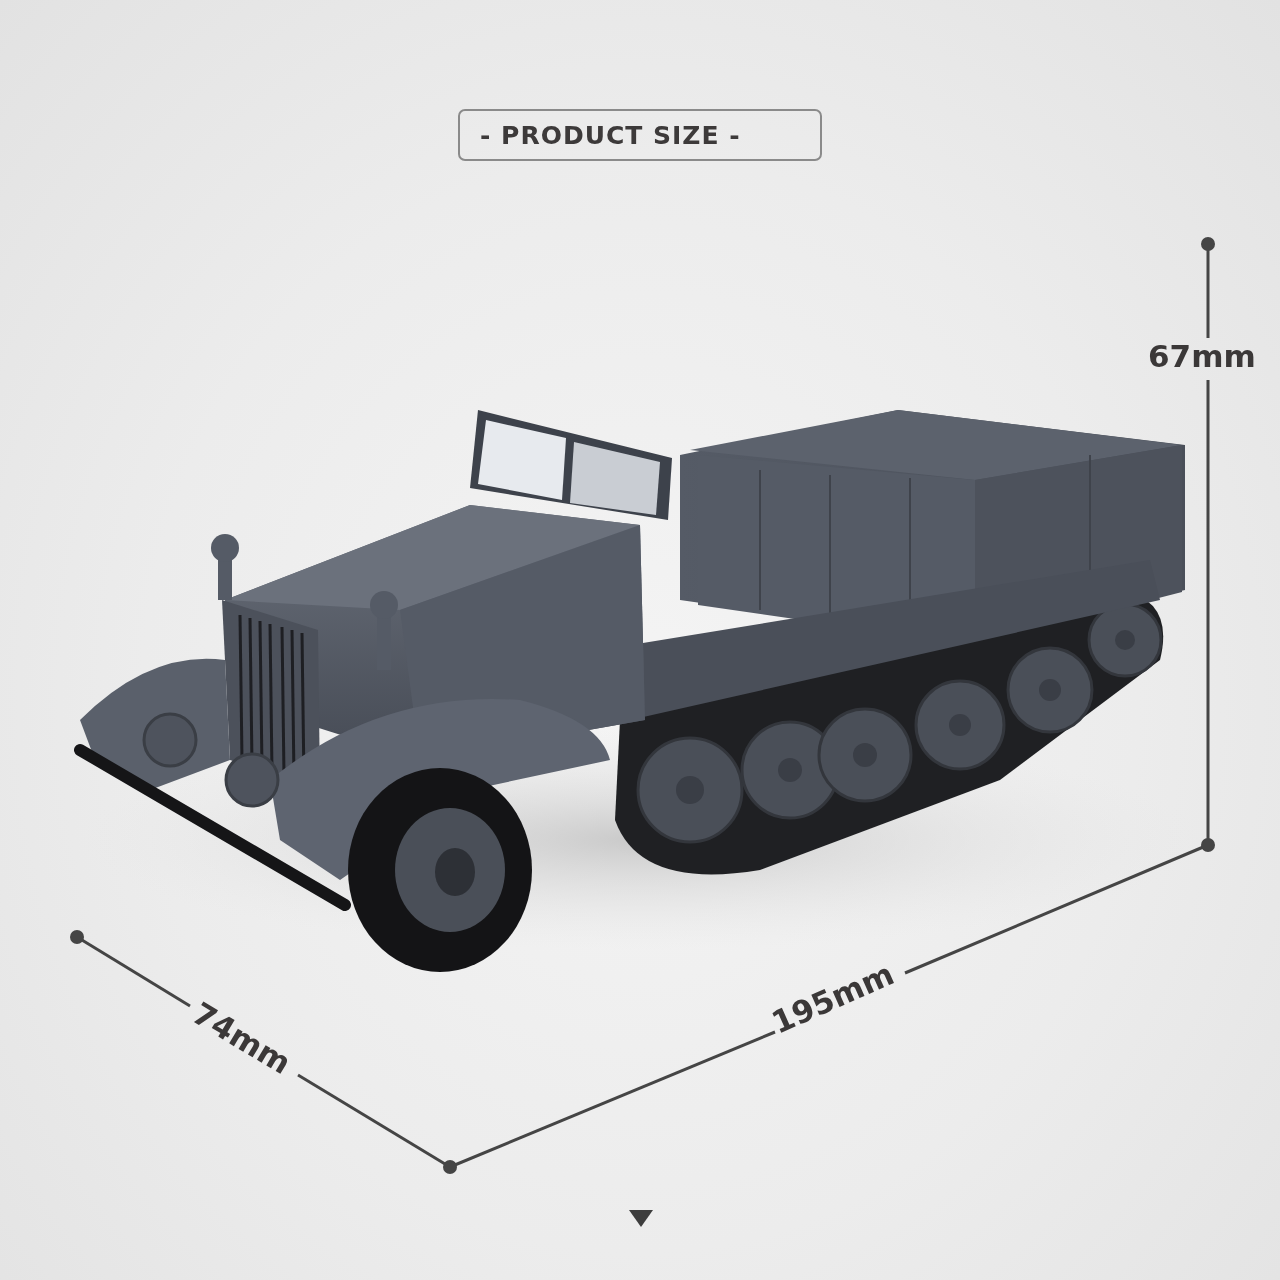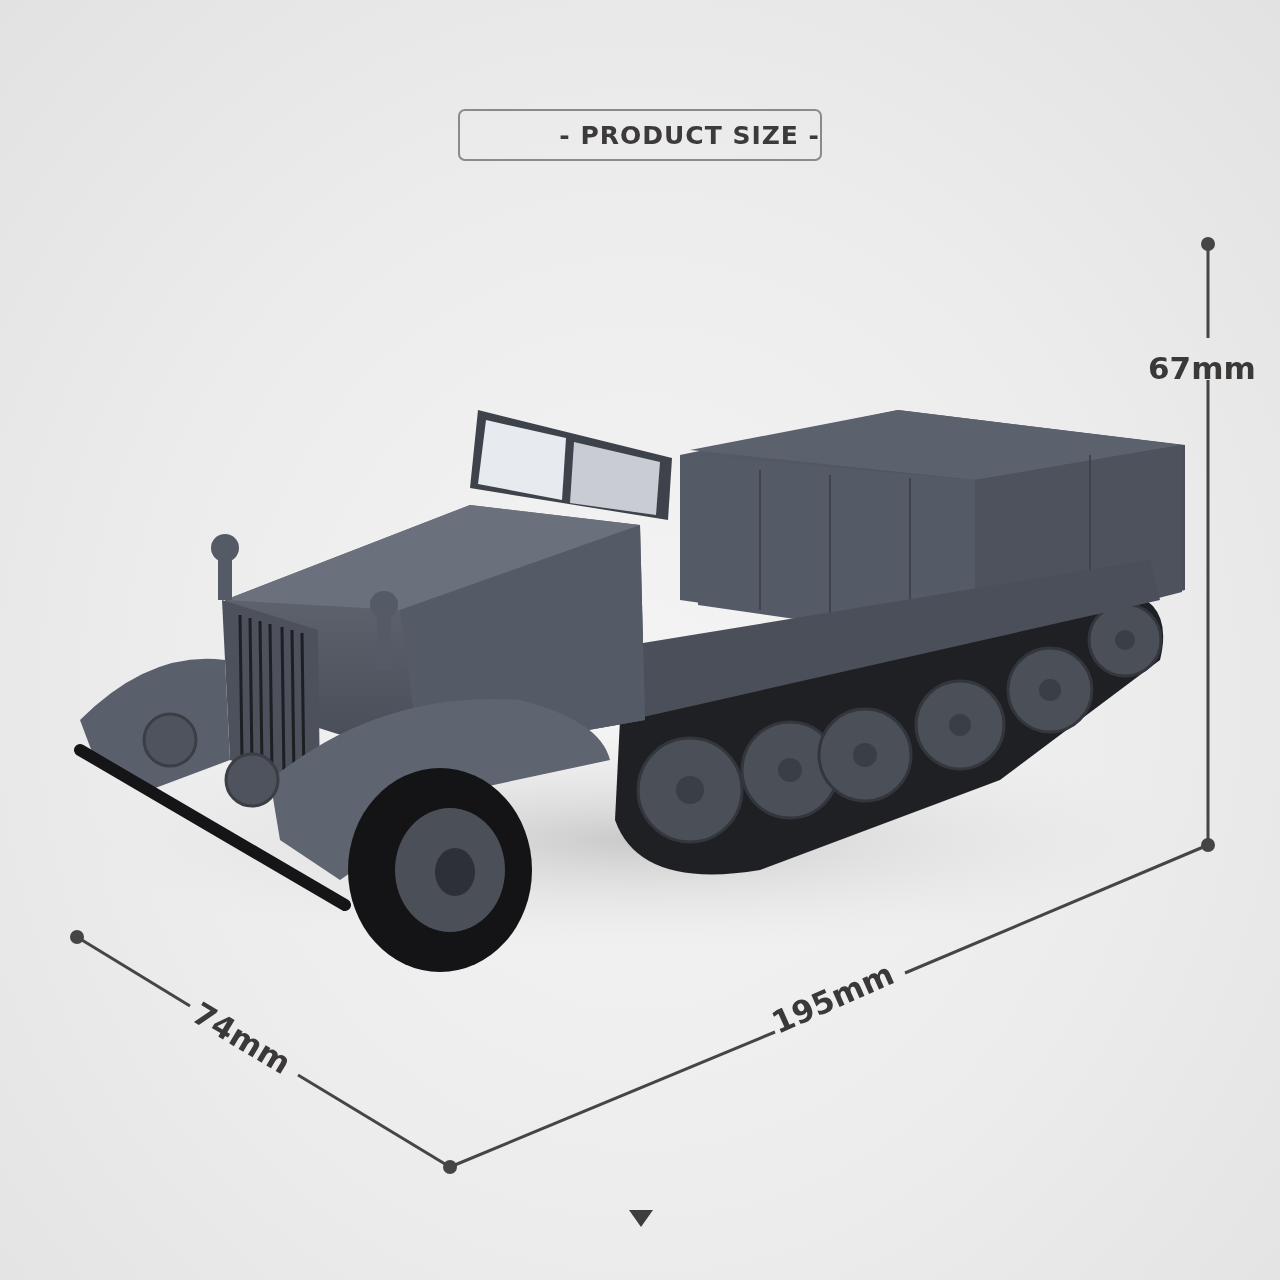--- a/index.html
+++ b/index.html
@@ -6,22 +6,22 @@
     body {
       width: 1280px; height: 1280px; position: relative; overflow: hidden;
       background: #ebebeb;
       background-image:
         radial-gradient(ellipse at 50% 55%, #f4f4f4 0%, #ececec 55%, #e2e2e2 100%);
       font-family: "DejaVu Sans", sans-serif;
     }
     .title-box {
       position: absolute; left: 458px; top: 109px; width: 364px; height: 52px;
       border: 2px solid #8a8a8a; border-radius: 7px; box-sizing: border-box;
-      display: flex; align-items: center; justify-content: flex-end;
-      color: #3d3a3a; font-weight: bold; font-size: 25px; letter-spacing: 1px;
+      display: flex; align-items: center; justify-content: flex-start;
+      color: #3d3a3a; font-weight: bold; font-size: 25px; letter-spacing: 1px; padding-left: 20px;
     }
     .dim-svg { position: absolute; left: 0; top: 0; }
     .dim-label {
       position: absolute; color: #3b3838; font-weight: bold; font-size: 31px;
       white-space: nowrap; transform-origin: center center;
     }
     .down-arrow {
       position: absolute; left: 629px; top: 1210px; width: 0; height: 0;
       border-left: 12px solid transparent; border-right: 12px solid transparent;
       border-top: 17px solid #3d3d3d;
@@ -146,17 +146,17 @@
     <line x1="905" y1="973" x2="1208" y2="845"></line>
   </g>
   <g fill="#454545">
     <circle cx="1208" cy="244" r="7"></circle>
     <circle cx="1208" cy="845" r="7"></circle>
     <circle cx="77" cy="937" r="7"></circle>
     <circle cx="450" cy="1167" r="7"></circle>
   </g>
 </svg>
 
-<div class="dim-label" style="left:1148px; top:350px;">67mm</div>
+<div class="dim-label" style="left:1148px; top:338px;">67mm</div>
 <div class="dim-label" style="left:188px; top:1020px; transform: rotate(31deg);">74mm</div>
 <div class="dim-label" style="left:768px; top:980px; transform: rotate(-24deg);">195mm</div>
 
 <div class="down-arrow"></div>
 
 </body></html>

